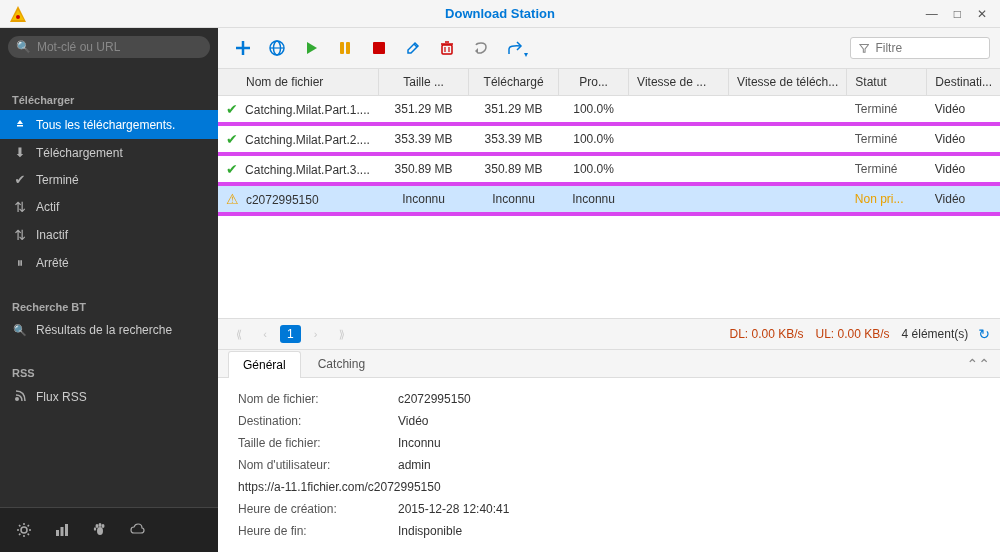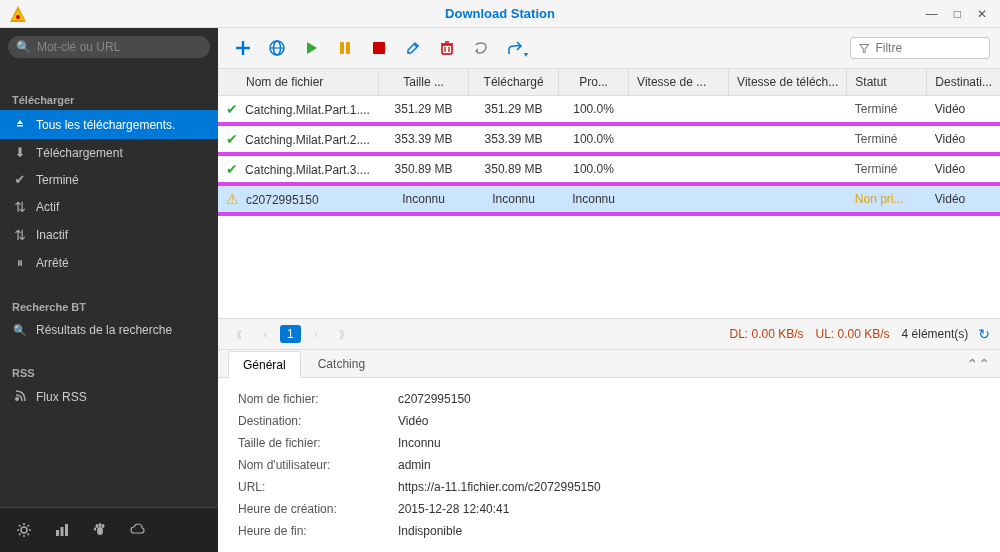--- a/index.html
+++ b/index.html
@@ -609,21 +609,20 @@
   </div>
           <div class="detail-row">
     <span class="detail-label">Taille de fichier:</span>
     <span class="detail-value">Inconnu</span>
   </div>
           <div class="detail-row">
     <span class="detail-label">Nom d'utilisateur:</span>
     <span class="detail-value">admin</span>
   </div>
           <div class="detail-row">
-    <span class="detail-label">URL:</span>
     <span class="detail-value">https://a-11.1fichier.com/c2072995150</span>
   </div>
           <div class="detail-row">
     <span class="detail-label">Heure de création:</span>
     <span class="detail-value">2015-12-28 12:40:41</span>
   </div>
           <div class="detail-row">
     <span class="detail-label">Heure de fin:</span>
     <span class="detail-value">Indisponible</span>
   </div>

